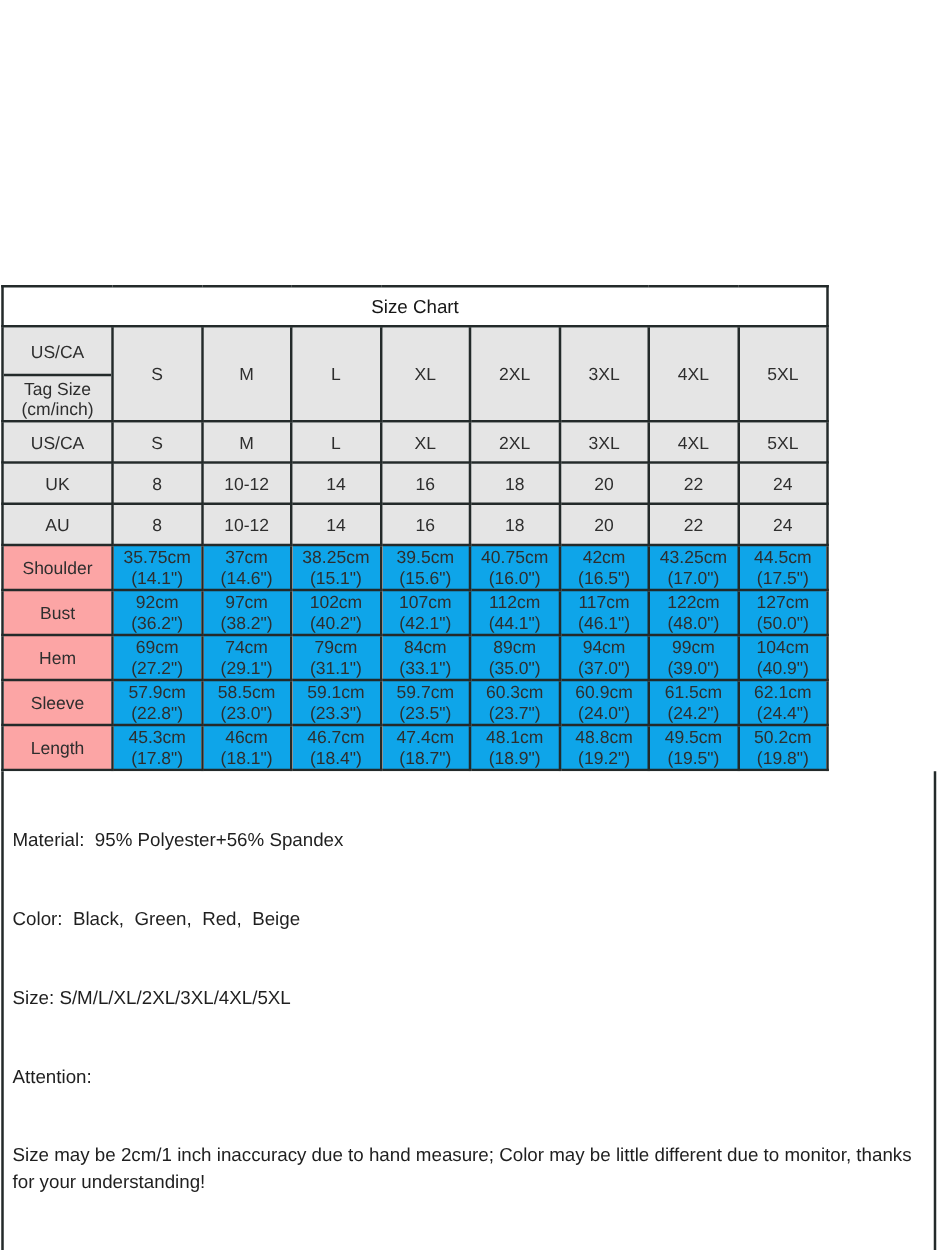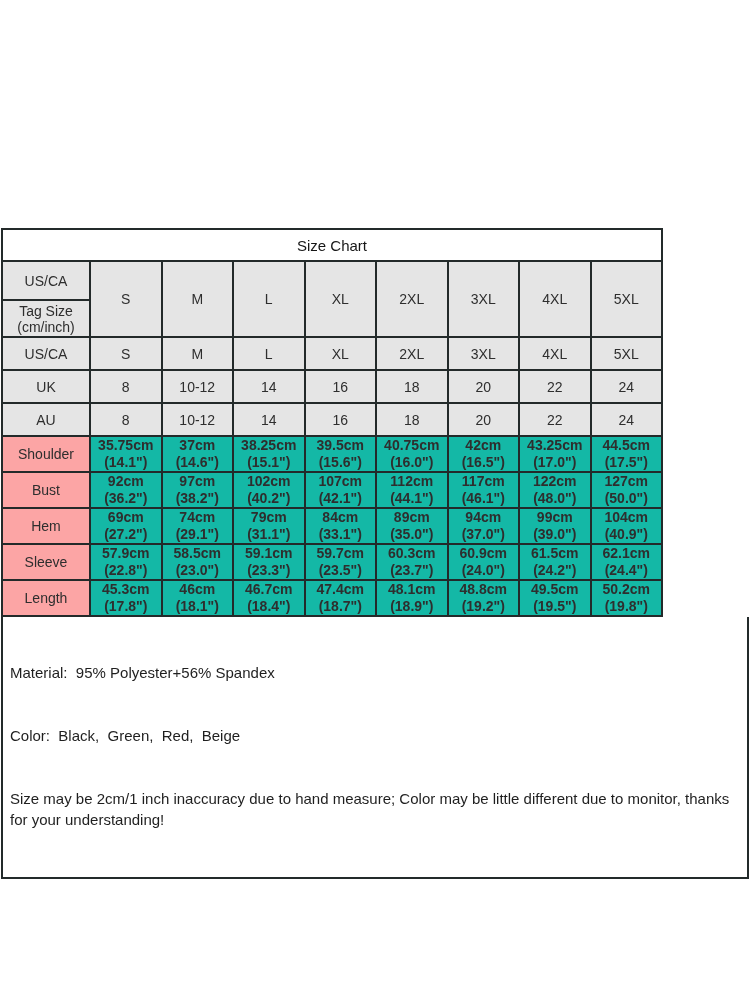--- a/index.html
+++ b/index.html
@@ -33,21 +33,21 @@
     height: 30px;
     background: #ffffff;
     font-size: 15px;
     color: #161616;
   }
   .g { background: #e5e5e5; }
   tr.r-head td { height: 70px; }
   tr.r-size td { height: 31px; }
   tr.r-meas td { height: 34px; line-height: 17px; }
   tr.r-meas td.lbl { background: #fca5a5; }
-  tr.r-meas td:not(.lbl) { background: #14b8a6; font-weight: bold; }
+  tr.r-meas td:not(.lbl) { background: #0ea5e9; }
   td.corner { padding: 0; }
   td.corner .corner-top {
     height: 37px;
     border-bottom: 2px solid #232a2a;
     display: flex; align-items: center; justify-content: center;
   }
   td.corner .corner-bot {
     height: 35px;
     display: flex; flex-direction: column;
     align-items: center; justify-content: center;
@@ -309,15 +309,17 @@
             <div>50.2cm</div>
             <div>(19.8")</div>
           </td>
     </tr>
   </tbody>
     </table>
 
   <div class="info-box">
     <div>Material:  95% Polyester+56% Spandex</div>
     <div>Color:  Black,  Green,  Red,  Beige</div>
+    <div>Size: S/M/L/XL/2XL/3XL/4XL/5XL</div>
+    <div>Attention:</div>
     <div>Size may be 2cm/1 inch inaccuracy due to hand measure; Color may be little different due to monitor, thanks for your understanding!</div>
   </div>
 </div>
 
 </body></html>

